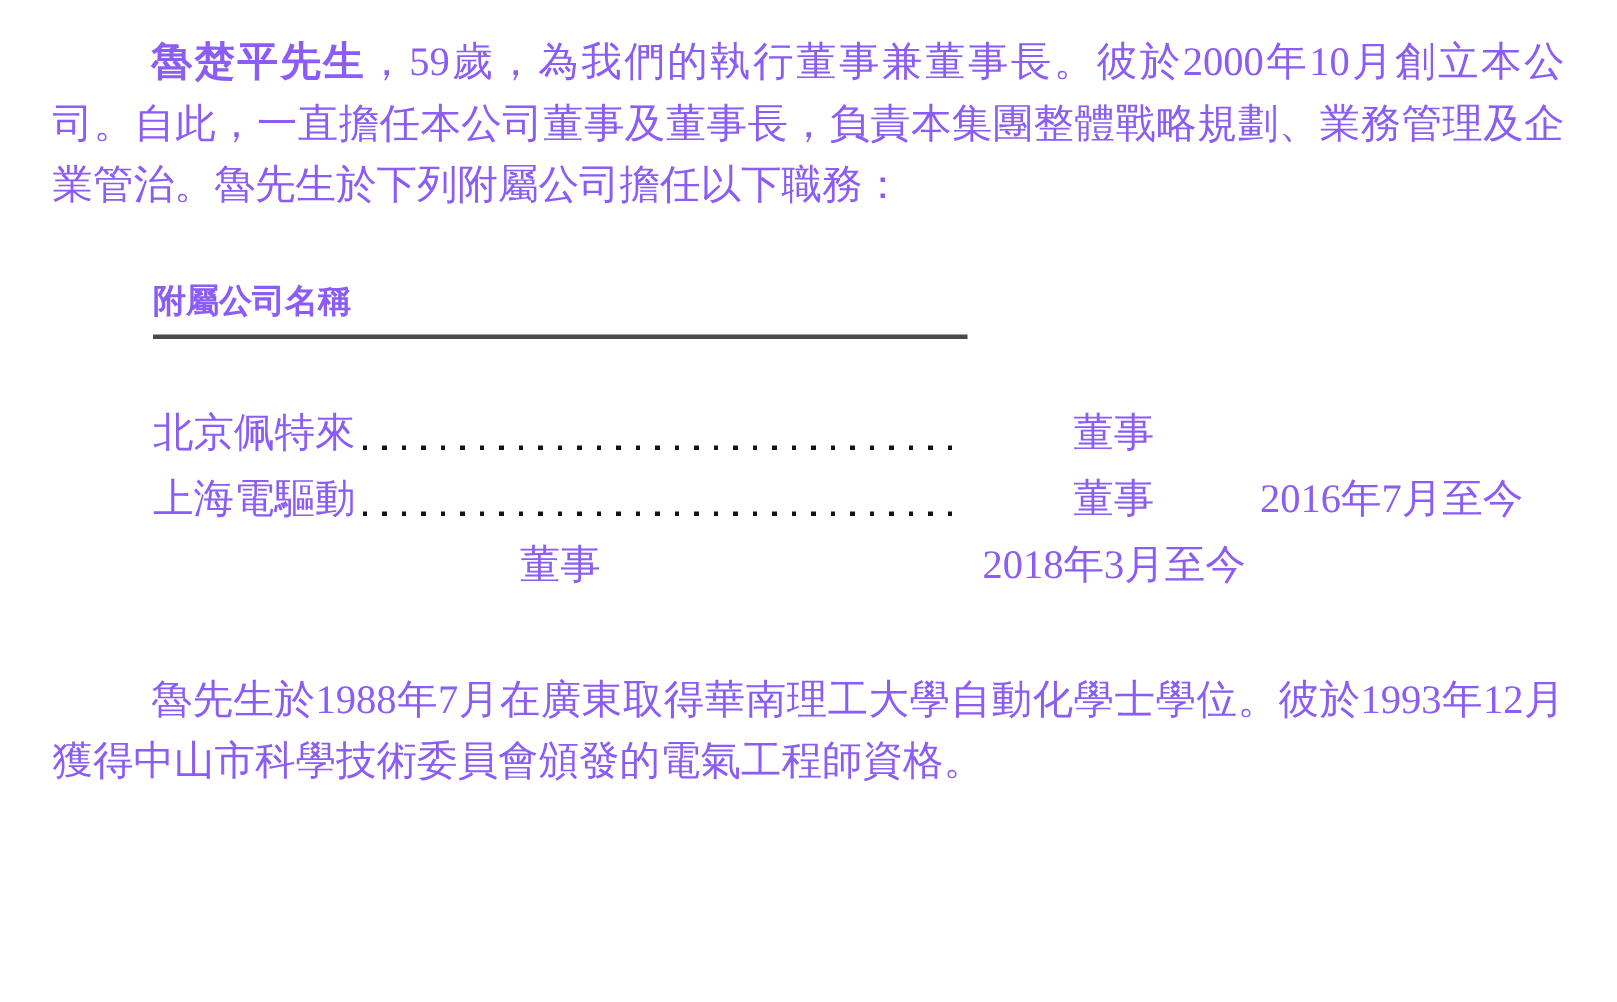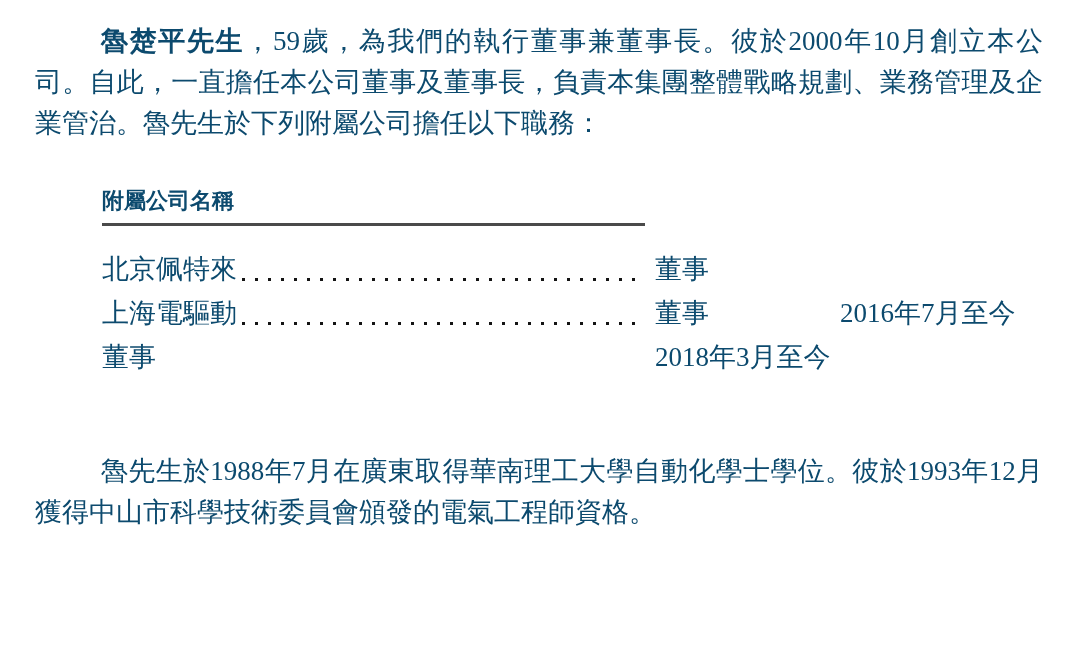--- a/index.html
+++ b/index.html
@@ -7,36 +7,36 @@
     padding: 0;
     background: #ffffff;
   }
   .page {
     position: relative;
     width: 1078px;
     height: 668px;
     box-sizing: border-box;
     padding: 21px 35px 0 35px;
     background: #ffffff;
-    color: #0c4a6e;
+    color: #8b5cf6;
     font-family: "Liberation Serif", "DejaVu Serif", serif;
     font-size: 27px;
     line-height: 41px;
     overflow: hidden;
   }
   .para {
     margin: 0;
     text-align: justify;
     text-indent: 66px;
   }
   .para .lead {
     font-weight: bold;
   }
   .para-vita   { margin-top: 39px; }
-  .para-edu    { margin-top: 72px; }
+  .para-edu    { margin-top: 48px; }
 
   
   .subs-table {
     margin-left: 67px;
     width: 943px;
   }
   .thead, .trow {
     display: grid;
     grid-template-columns: 543px 175px 173px;
     column-gap: 10px;
@@ -45,21 +45,21 @@
     font-family: "Liberation Sans", "DejaVu Sans", sans-serif;
     font-weight: bold;
     font-size: 22px;
     line-height: 30px;
     padding: 42px 0 7px 0;
     border-bottom: 3px solid #4a4a4a;
   }
   .th-left   { text-align: left; }
   .th-center { text-align: center; }
 
-  .tbody { margin-top: 21px; }
+  .tbody { margin-top: 40px; text-align: center; }
   .trow  { line-height: 44px; }
   .td    { white-space: nowrap; }
   .td-company { display: flex; }
   .company-name { white-space: nowrap; }
   .dot-leader {
     flex: 1;
     height: 3px;
     align-self: flex-end;
     margin: 0 6px 10px 5px;
     background-image: repeating-linear-gradient(

